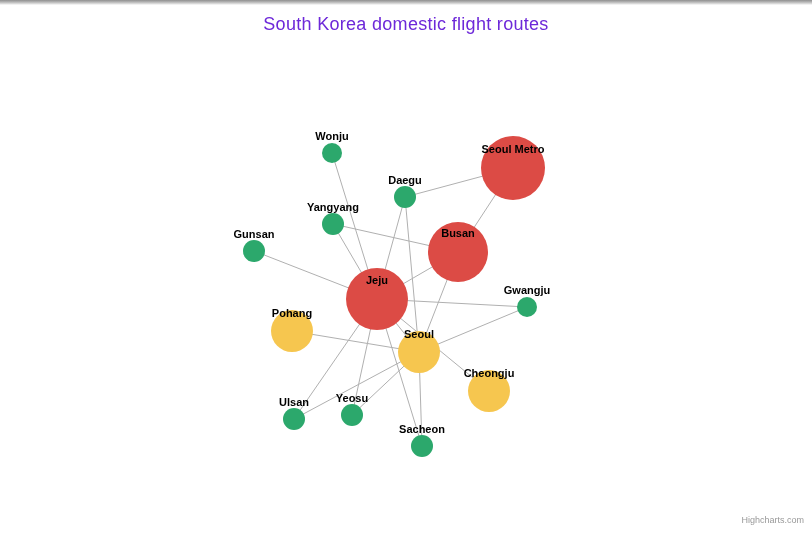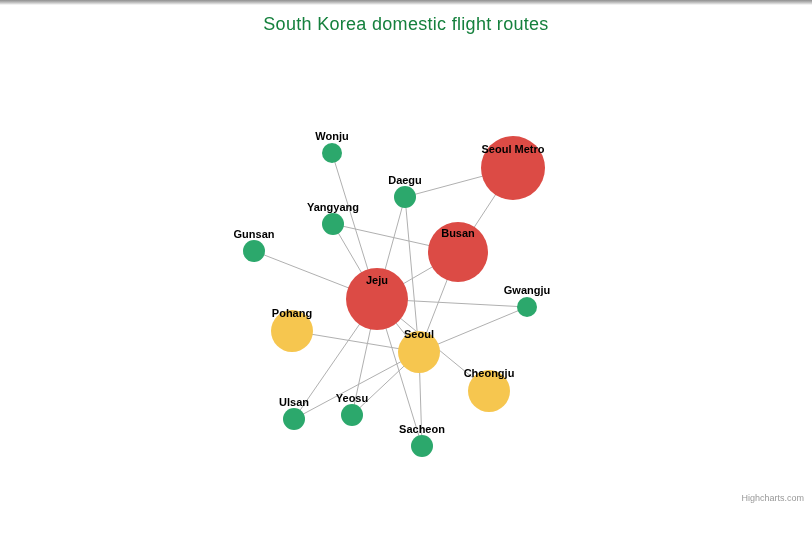--- a/index.html
+++ b/index.html
@@ -10,25 +10,25 @@
     overflow:hidden;
     font-family:"Liberation Sans", sans-serif;
   }
   .top-bar{
     position:absolute;top:0;left:0;width:812px;height:5px;
     background:linear-gradient(to bottom,#8f8f8f 0%,#b5b5b5 40%,#e3e3e3 80%,#ffffff 100%);
   }
   .chart-title{
     position:absolute;top:14px;left:0;width:812px;
     text-align:center;
-    font-size:18px;color:#15803d;
+    font-size:18px;color:#6d28d9;
     letter-spacing:0.3px;
   }
   .credits{
-    position:absolute;top:493px;right:8px;
+    position:absolute;top:515px;right:8px;
     font-size:9px;color:#999999;
     cursor:pointer;
   }
   svg{position:absolute;top:0;left:0;}
   .route-link{stroke-width:1px;fill:none;}
   .node-label{
     font-family:"Liberation Sans", sans-serif;
     font-size:11px;font-weight:bold;fill:#000000;
     text-anchor:middle;
   }

